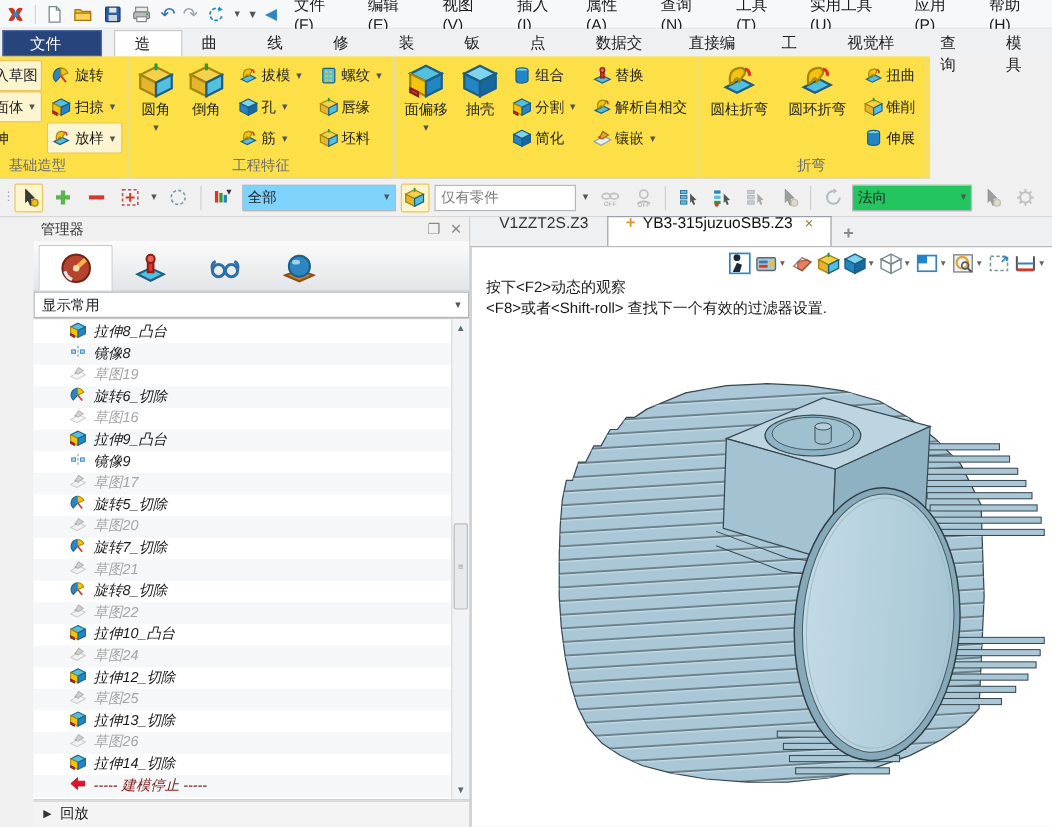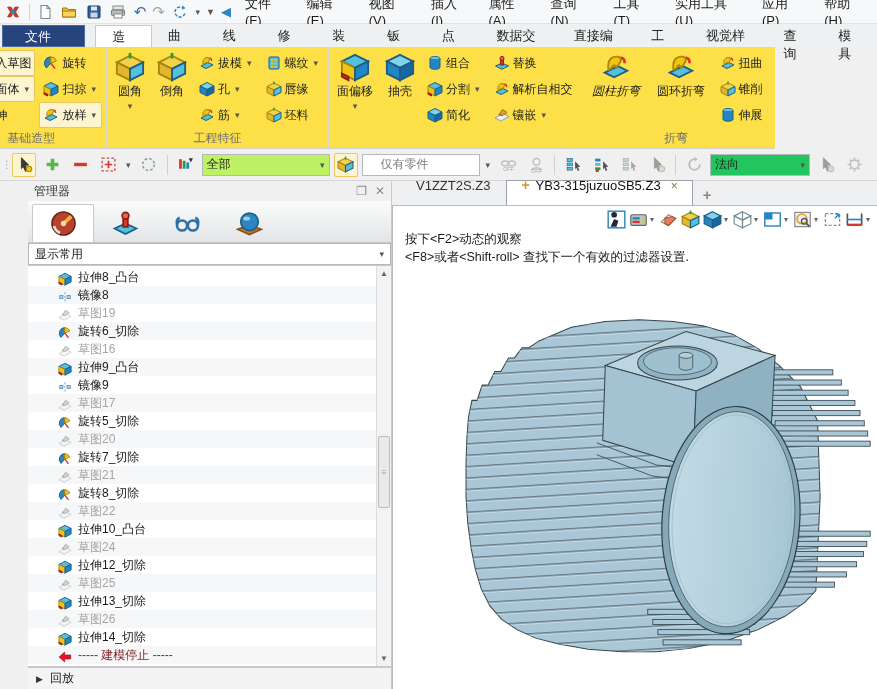--- a/index.html
+++ b/index.html
@@ -35,43 +35,43 @@
   .rbig .dd{height:10px;}
 
   
   .seltb{position:absolute;left:0;top:149px;width:877px;height:32px;background:#f0f0f0;border-bottom:1px solid #d6d6d6;display:flex;align-items:center;padding:0 2px;gap:4px;}
   .grip{color:#9aa4ac;font-size:10px;letter-spacing:-1px;width:6px;line-height:4px;}
   .ti{width:24px;height:24px;display:flex;align-items:center;justify-content:center;border:1px solid transparent;border-radius:2px;}
   .ti svg{width:17px;height:17px;}
   .ti.hl{background:#fdf4d0;border-color:#e9c65f;}
   .ti.dis{opacity:.45;filter:grayscale(.8);}
   .tsep{width:1px;height:20px;background:#d0d0d0;margin:0 2px;}
-  .combo{height:22px;background:#bef264;border:1px solid #b4b9be;display:flex;align-items:center;padding:0 4px;gap:4px;}
+  .combo{height:22px;background:#7dd3fc;border:1px solid #b4b9be;display:flex;align-items:center;padding:0 4px;gap:4px;}
   .combo .cv{flex:1;font-size:12px;color:#222;}
   .combo .ca{font-size:9px;color:#555;}
-  .scope{height:22px;width:118px;border:1px solid #b4b9be;background:#fff;color:#7d7d7d;font-size:12px;padding:0 18px;}
+  .scope{height:22px;width:118px;border:1px solid #b4b9be;background:#fff;color:#7d7d7d;font-size:12px;padding:0 5px;}
   .combo.dis{background:#22c55e;color:#9a9a9a;}
 
   
   .main{position:absolute;left:0;top:181px;width:877px;height:508px;display:flex;}
 
   
   .manager{width:364px;height:508px;background:#f0f0f0;display:flex;flex-direction:column;border-right:1px solid #c9c9c9;margin-left:28px;}
   .mgr-head{height:20px;display:flex;align-items:center;padding:0 6px;gap:8px;font-size:12px;color:#333;}
   .mgr-head .sp{flex:1;}
   .mhbtn{color:#8a8a8a;font-size:12px;line-height:12px;}
   .mgr-tabs{height:42px;background:linear-gradient(#fbfbfb,#e2e5e8);border-bottom:1px solid #c5c9cc;display:flex;align-items:stretch;padding:3px 4px 0;}
   .mtab{width:62px;display:flex;align-items:center;justify-content:center;border:1px solid transparent;border-bottom:none;}
   .mtab svg{width:27px;height:27px;}
   .mtab.active{background:#fff;border-color:#c5c9cc;border-radius:2px 2px 0 0;}
   .mgr-combo{height:22px;margin:0;background:#fff;border:1px solid #b4b9be;display:flex;align-items:center;padding:0 6px;font-size:12px;color:#222;}
   .mgr-combo .sp{flex:1;}
   .tree{flex:1;background:#fff;border:1px solid #c9c9c9;border-left:none;border-right:none;position:relative;overflow:hidden;}
   .trows{position:absolute;left:0;top:2px;right:15px;}
-  .trow{height:18px;display:flex;align-items:flex-end;padding-left:30px;gap:6px;font-size:12px;color:#1a1a1a;white-space:nowrap;}
+  .trow{height:18px;display:flex;align-items:flex-start;padding-left:30px;gap:6px;font-size:12px;color:#1a1a1a;white-space:nowrap;font-style:italic;}
   .trow:nth-child(even){background:#f6f7f8;}
   .trow svg{width:14px;height:14px;flex:none;}
   .trow.gray{color:#a5a5a5;}
   .trow.gray svg{filter:grayscale(1) opacity(.5);}
   .trow.stop{color:#7f1d1d;}
   .vsb{position:absolute;right:0;top:0;bottom:0;width:15px;background:#f2f3f4;border-left:1px solid #dcdcdc;display:flex;flex-direction:column;align-items:center;}
   .vsb .arr{height:15px;display:flex;align-items:center;justify-content:center;color:#5a6a74;font-size:8px;width:100%;}
   .vsb .track{flex:1;width:100%;position:relative;}
   .vsb .thumb{position:absolute;left:1px;right:1px;top:42%;height:72px;background:#e8e9ea;border:1px solid #bcbcbc;border-radius:2px;display:flex;align-items:center;justify-content:center;color:#9a9a9a;font-size:8px;letter-spacing:0;}
   .mgr-foot{height:22px;border-top:1px solid #c9c9c9;background:#f4f4f4;display:flex;align-items:center;padding:0 8px;gap:7px;font-size:12px;color:#1a1a1a;}
@@ -544,21 +544,21 @@
               </svg>
               <span>镶嵌</span>
               <span class="dd">▾</span>
             </div>
         </div>
       </div>
     </div>
 
     <div class="rgroup" style="width:190px;">
       <div class="rg-body">
-        <div class="rbig" style="width:72px;font-style:italic;">
+        <div class="rbig" style="width:72px;">
             <svg viewBox="0 0 16 16">
               <use href="#i-fold"></use>
             </svg>
             <span>圆柱折弯</span>
           </div>
         <div class="rbig" style="width:72px;">
             <svg viewBox="0 0 16 16">
               <use href="#i-fold"></use>
             </svg>
             <span>圆环折弯</span>

